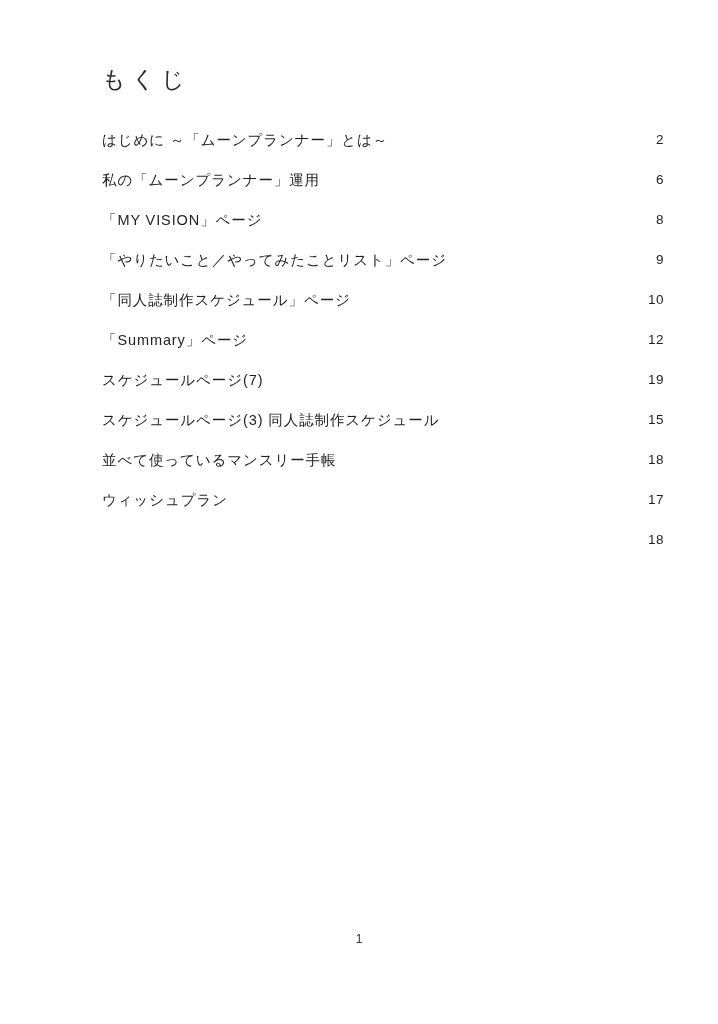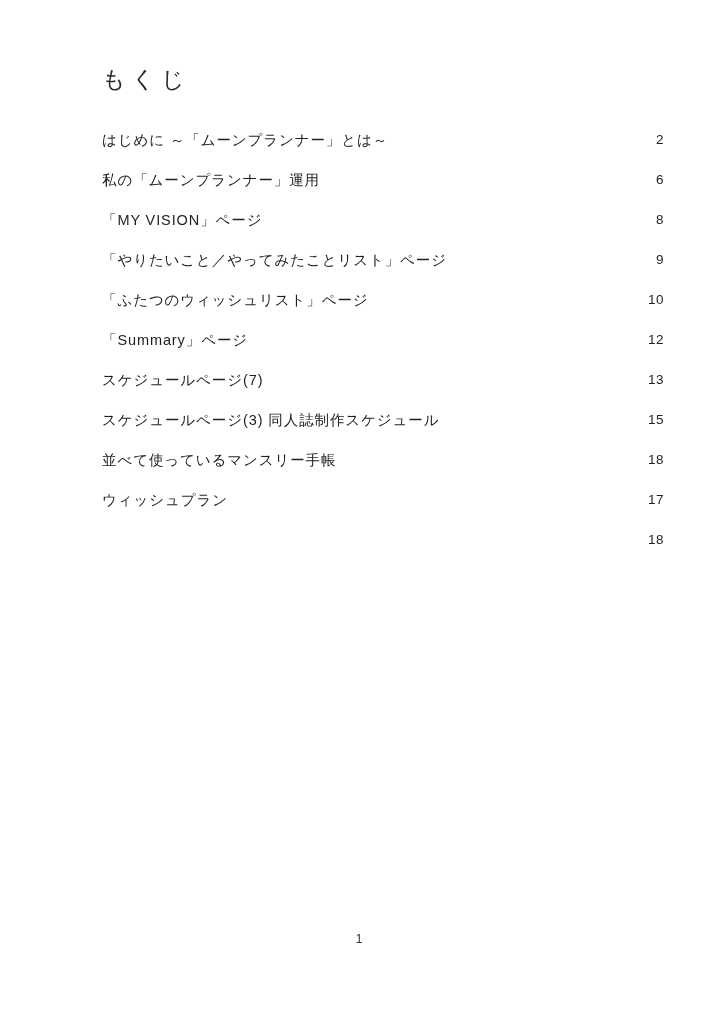--- a/index.html
+++ b/index.html
@@ -102,33 +102,33 @@
         <span class="toc-label">「MY VISION」ページ</span>
         <span class="toc-spacer"></span>
         <span class="toc-page">8</span>
       </li>
       <li class="toc-row">
         <span class="toc-label">「やりたいこと／やってみたことリスト」ページ</span>
         <span class="toc-spacer"></span>
         <span class="toc-page">9</span>
       </li>
       <li class="toc-row">
-        <span class="toc-label">「ふたつのウィッシュリスト」ページ</span>
+        <span class="toc-label">「同人誌制作スケジュール」ページ</span>
         <span class="toc-spacer"></span>
         <span class="toc-page">10</span>
       </li>
       <li class="toc-row">
         <span class="toc-label">「Summary」ページ</span>
         <span class="toc-spacer"></span>
         <span class="toc-page">12</span>
       </li>
       <li class="toc-row">
         <span class="toc-label">スケジュールページ(7)</span>
         <span class="toc-spacer"></span>
-        <span class="toc-page">13</span>
+        <span class="toc-page">19</span>
       </li>
       <li class="toc-row">
         <span class="toc-label">スケジュールページ(3) 同人誌制作スケジュール</span>
         <span class="toc-spacer"></span>
         <span class="toc-page">15</span>
       </li>
       <li class="toc-row">
         <span class="toc-label">並べて使っているマンスリー手帳</span>
         <span class="toc-spacer"></span>
         <span class="toc-page">18</span>

